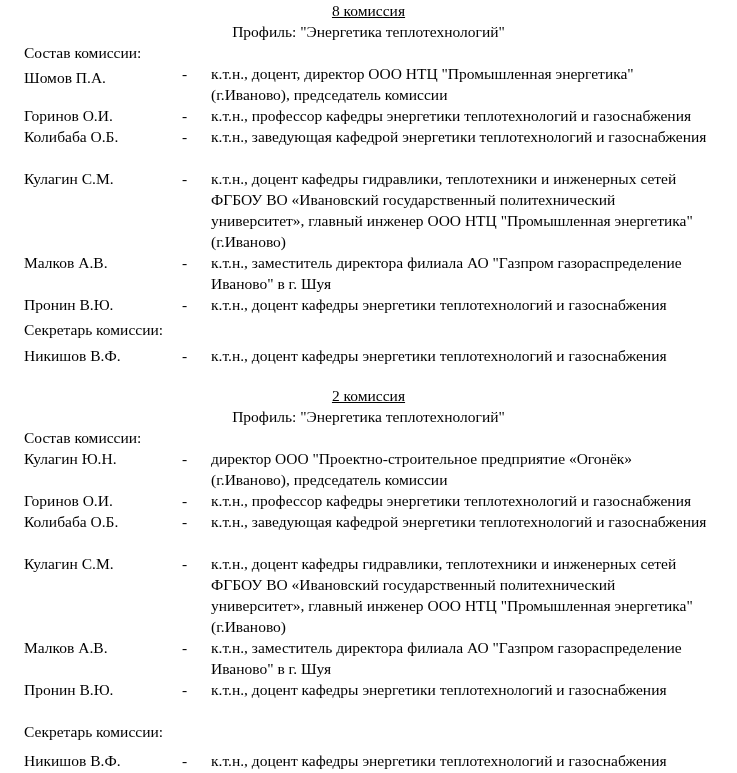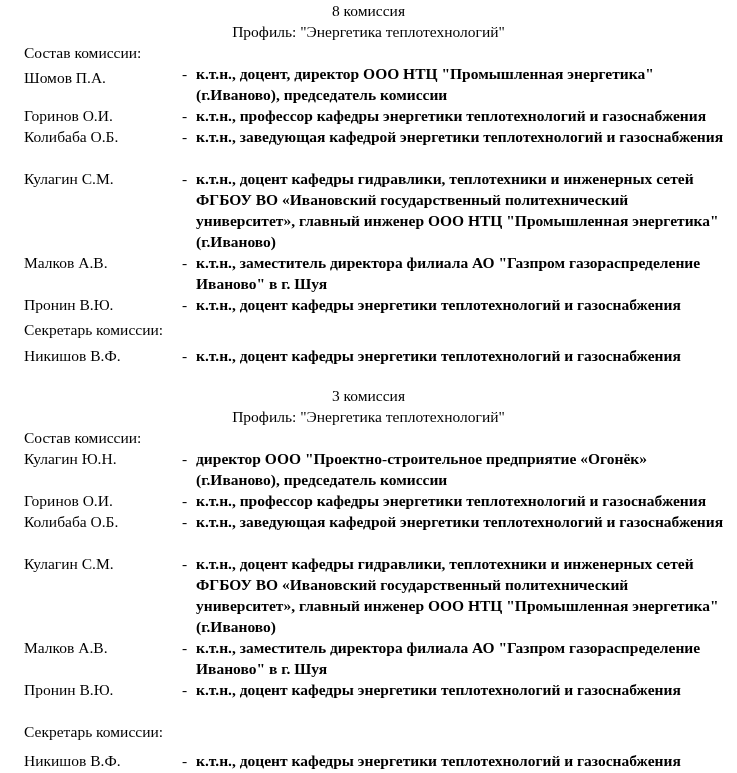--- a/index.html
+++ b/index.html
@@ -3,24 +3,24 @@
 <meta charset="utf-8">
 <style>
   html, body { margin: 0; padding: 0; background: #ffffff; }
   body {
     width: 737px; height: 773px; position: relative; overflow: hidden;
     font-family: "Liberation Serif", "DejaVu Serif", serif;
     font-size: 15.5px; color: #000000; line-height: 21px;
   }
   .abs { position: absolute; white-space: nowrap; }
   .center { left: 0; width: 737px; text-align: center; }
-  .title { }
+  .title { text-decoration: underline; }
   .name { left: 24px; }
   .dash { left: 182px; }
-  .desc { left: 196px; font-weight: bold; }
+  .desc { left: 211px; }
 </style>
 </head>
 <body>
 
 <div>
 
   <section>
     <div class="abs center title" style="top:0px">8 комиссия</div>
     <div class="abs center" style="top:21px">Профиль: "Энергетика теплотехнологий"</div>
     <div class="abs name" style="top:42px">Состав комиссии:</div>
@@ -63,21 +63,21 @@
 
     <div class="abs name" style="top:319px">Секретарь комиссии:</div>
     <div>
       <div class="abs name" style="top:345px">Никишов В.Ф.</div>
       <div class="abs dash" style="top:345px">-</div>
       <div class="abs desc" style="top:345px">к.т.н., доцент кафедры энергетики теплотехнологий и газоснабжения</div>
     </div>
   </section>
 
   <section>
-    <div class="abs center title" style="top:385px">3 комиссия</div>
+    <div class="abs center title" style="top:385px">2 комиссия</div>
     <div class="abs center" style="top:406px">Профиль: "Энергетика теплотехнологий"</div>
     <div class="abs name" style="top:427px">Состав комиссии:</div>
 
     <div>
       <div class="abs name" style="top:448px">Кулагин Ю.Н.</div>
       <div class="abs dash" style="top:448px">-</div>
       <div class="abs desc" style="top:448px">директор ООО  "Проектно-строительное предприятие «Огонёк»</div>
       <div class="abs desc" style="top:469px">(г.Иваново), председатель комиссии</div>
     </div>
     <div>

